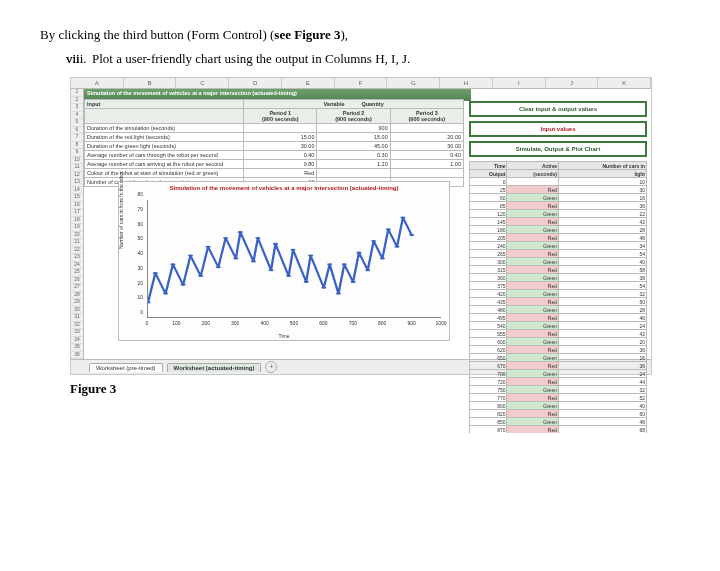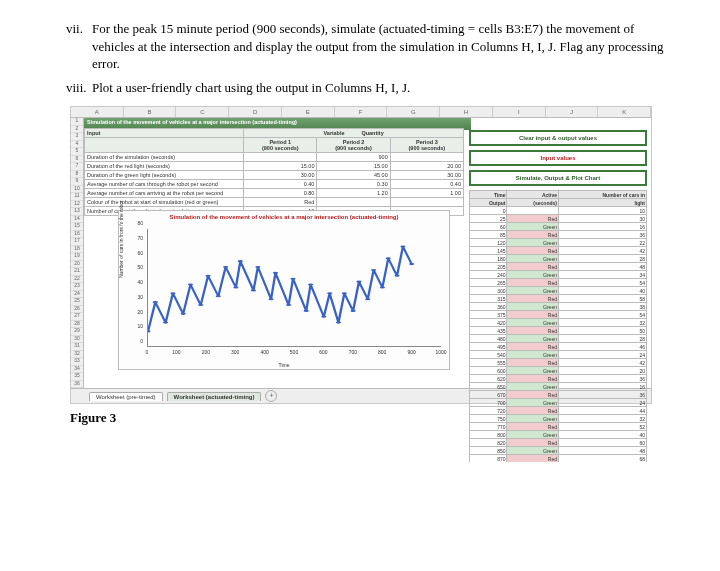--- a/index.html
+++ b/index.html
@@ -223,24 +223,26 @@
     font-family: "Times New Roman", serif;
     font-size: 13px;
     font-weight: bold;
     margin: 6px 0 16px 30px;
   }
 </style>
 </head>
 <body>
 
 <div class="instruction-section">
+  <div class="followup">
+    By clicking the third button (Form Control) (<b>see Figure 3</b>),
+  </div>
   <ol>
     <li>
       <span class="roman-marker">vii.</span>
-      <span>For the peak 15 minute period (900 seconds), simulate (actuated-timing = cells B3:E7) the movement of vehicles at the intersection and display the output from the simulation in Columns H, I, J. Flag any processing error.</span>
     </li>
     <li>
       <span class="roman-marker">viii.</span>
       <span>Plot a user-friendly chart using the output in Columns H, I, J.</span>
     </li>
   </ol>
 </div>
 
 <div class="fig-wrap">
   <div class="col-letters" id="colhdr">

